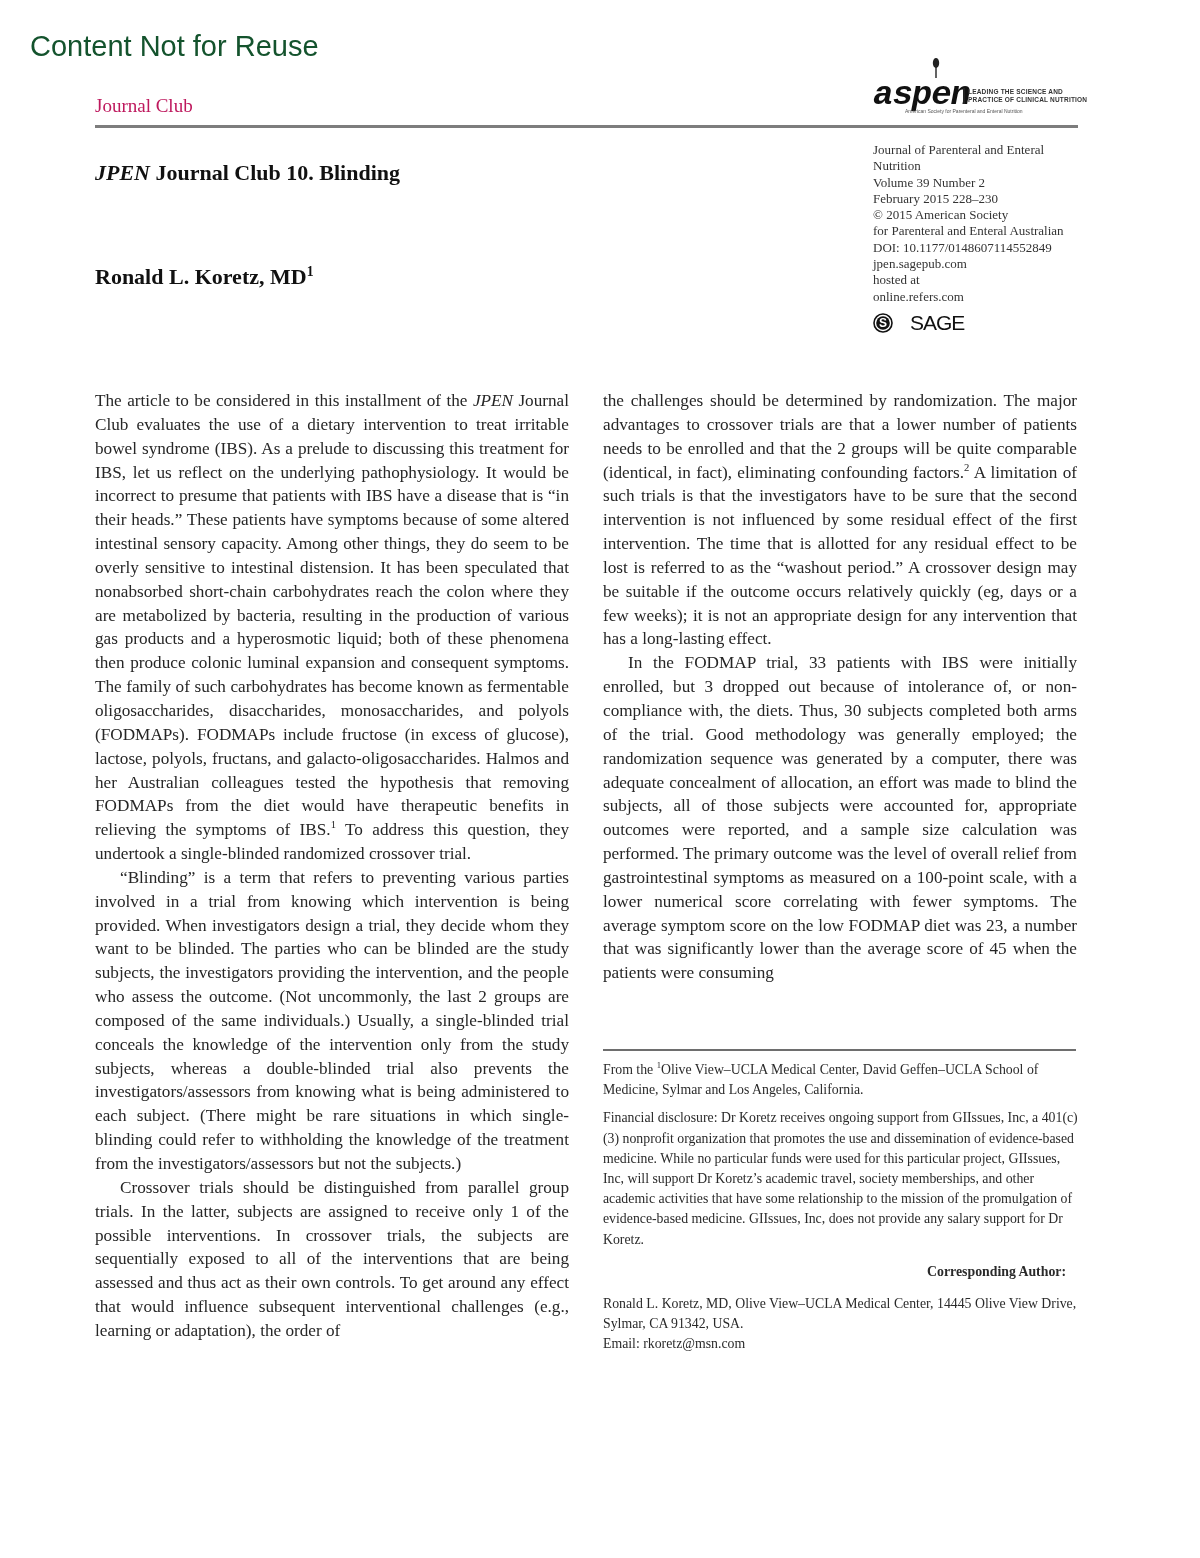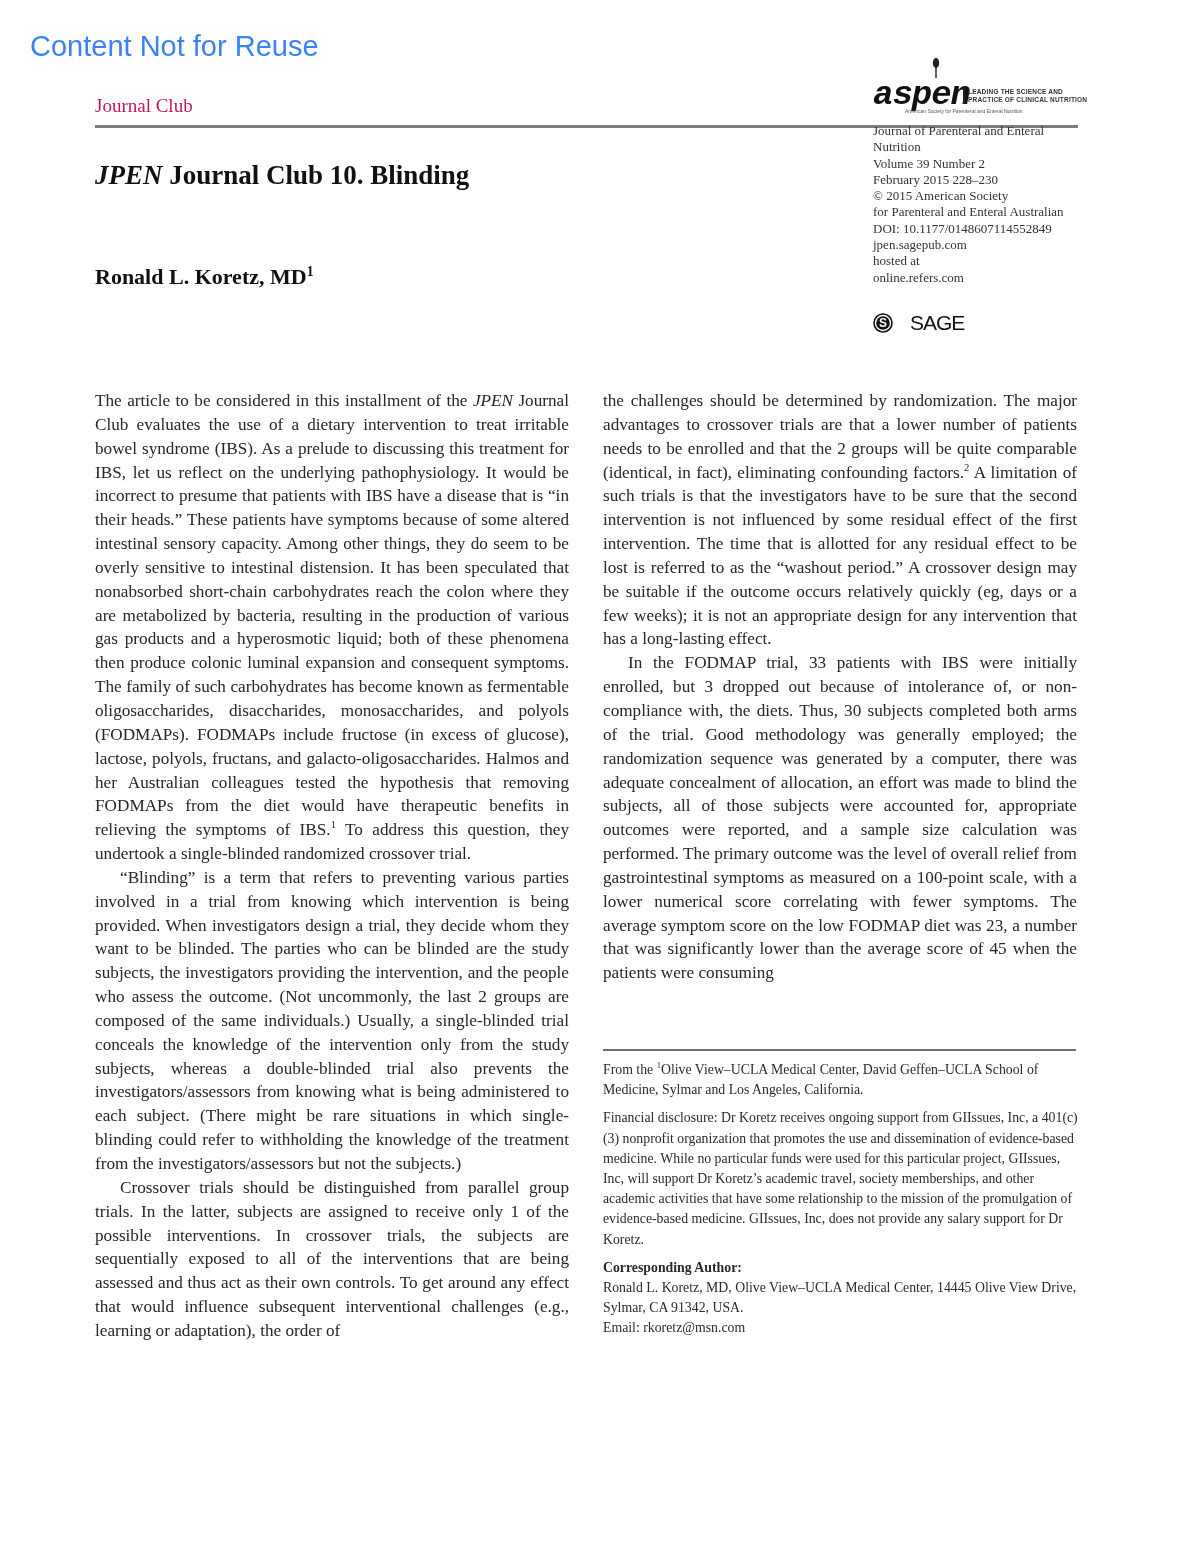--- a/index.html
+++ b/index.html
@@ -1,54 +1,54 @@
 <!DOCTYPE html>
 <html><head>
 <meta charset="utf-8">
 <style>
   html, body { margin: 0; padding: 0; background: #ffffff; }
   body { width: 1200px; height: 1558px; position: relative; overflow: hidden;
          font-family: "Liberation Serif", "DejaVu Serif", serif; color: #222; }
   .watermark { position: absolute; left: 30px; top: 30px; font-family: "Liberation Sans", sans-serif;
-               font-size: 29px; color: #3b82f6; letter-spacing: 0; }
+               font-size: 29px; color: #14532d; letter-spacing: 0; }
   .section-label { position: absolute; left: 95px; top: 95px; font-size: 19px; color: #be185d; }
   .top-rule { position: absolute; left: 95px; top: 125px; width: 983px; height: 3px; background: #7d7d7d; }
 
   .logo { position: absolute; left: 873px; top: 58px; width: 205px; height: 60px; }
   .logo .word { position: absolute; left: 0; top: 18px; font-family: Liberation Mono, monospace;
                 font-size: 34px; font-weight: bold; color: #111; letter-spacing: -1px; font-style: italic; }
   .logo .bar { position: absolute; left: 90px; top: 30px; width: 2px; height: 16px; background: #222; }
   .logo .tag1, .logo .tag2 { position: absolute; left: 95px; font-family: "Liberation Sans", sans-serif;
                 font-size: 6.5px; font-weight: bold; color: #333; white-space: nowrap; letter-spacing: 0.2px; }
   .logo .tag1 { top: 30px; } .logo .tag2 { top: 38px; }
   .logo .tag3 { position: absolute; left: 32px; top: 50px; font-family: "Liberation Sans", sans-serif;
                 font-size: 5px; color: #555; white-space: nowrap; }
   .logo .stalk { position: absolute; left: 58px; top: 0; width: 10px; height: 20px; }
 
-  .meta { position: absolute; left: 873px; top: 123px; width: 210px; font-size: 13px; line-height: 16.3px; color: #333; }
+  .meta { position: absolute; left: 873px; top: 142px; width: 210px; font-size: 13px; line-height: 16.3px; color: #333; }
   .meta div { white-space: nowrap; }
   .sage { position: absolute; left: 873px; top: 311px; display: flex; align-items: center; }
   .sage .sage-text { font-family: "Liberation Sans", sans-serif; font-size: 21px; color: #111; letter-spacing: -1px; margin-left: 17px; }
 
-  .title { position: absolute; left: 95px; top: 160px; font-size: 27px; font-weight: bold; color: #111; white-space: nowrap; }
+  .title { position: absolute; left: 95px; top: 160px; font-size: 22px; font-weight: bold; color: #111; white-space: nowrap; }
   .title i { font-weight: bold; }
   .author { position: absolute; left: 95px; top: 264px; font-size: 22px; font-weight: bold; color: #111; white-space: nowrap; }
   sup { font-size: 62%; vertical-align: super; line-height: 0; }
 
   .col { position: absolute; top: 389px; width: 474px; font-size: 17.2px; line-height: 23.85px; color: #262626;
          text-align: justify; hyphens: manual; }
   .col p { margin: 0; }
   .col p.indent { text-indent: 25px; }
   .col-left { left: 95px; }
   .col-right { left: 603px; }
 
   .fn-rule { position: absolute; left: 603px; top: 1049px; width: 473px; height: 2px; background: #6e6e6e; }
   .footnotes { position: absolute; left: 603px; top: 1060px; width: 475px; font-size: 13.8px; line-height: 20.2px; color: #2a2a2a; }
   .footnotes p { margin: 0 0 8px 0; }
-  .footnotes .corr-head { font-weight: bold; margin: 0; }
+  .footnotes .corr-head { font-weight: bold; margin: 12px; text-align: right; }
   .footnotes .nomargin { margin: 0; }
 </style>
 </head>
 <body>
 
 <div class="watermark">Content Not for Reuse</div>
 
 <div class="section-label">Journal Club</div>
 <div class="top-rule"></div>
 

